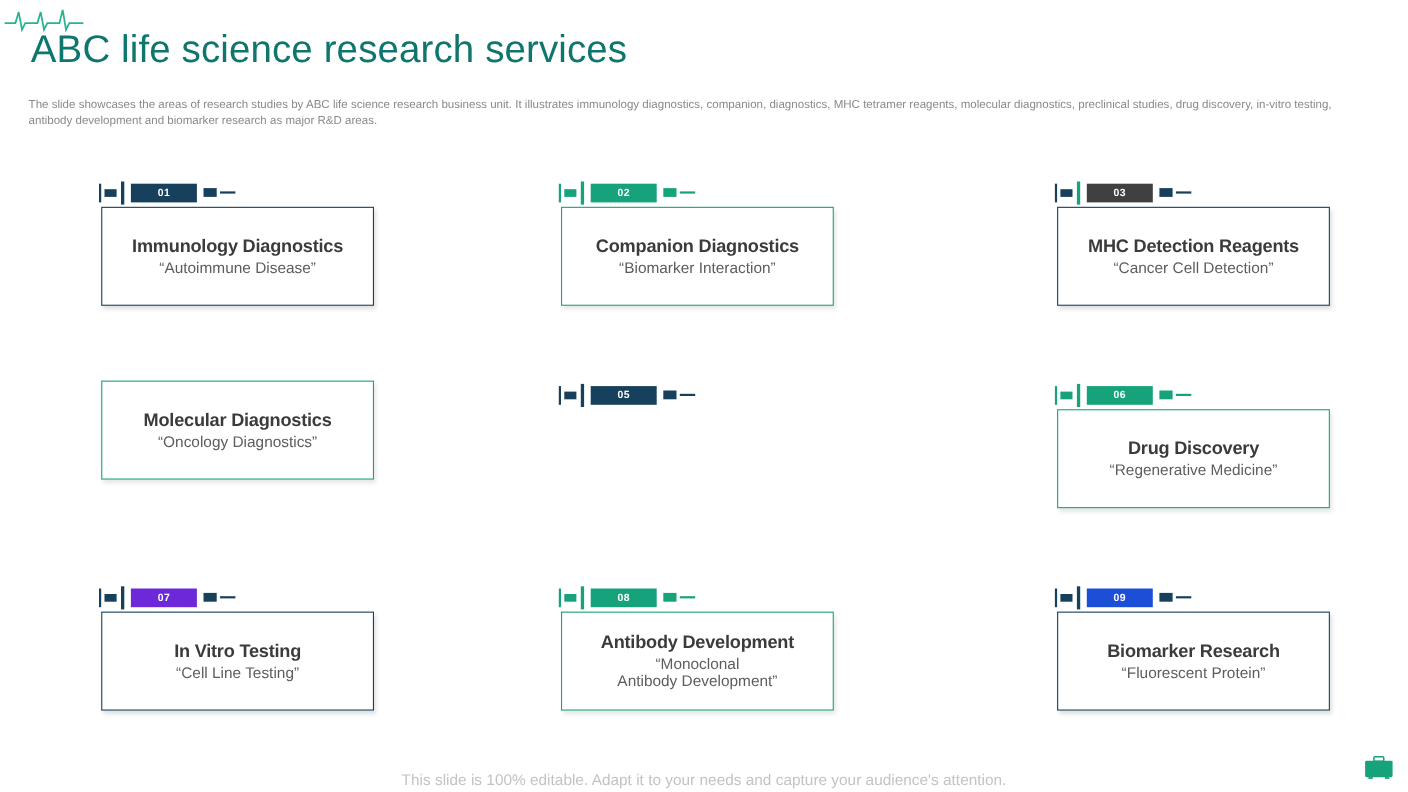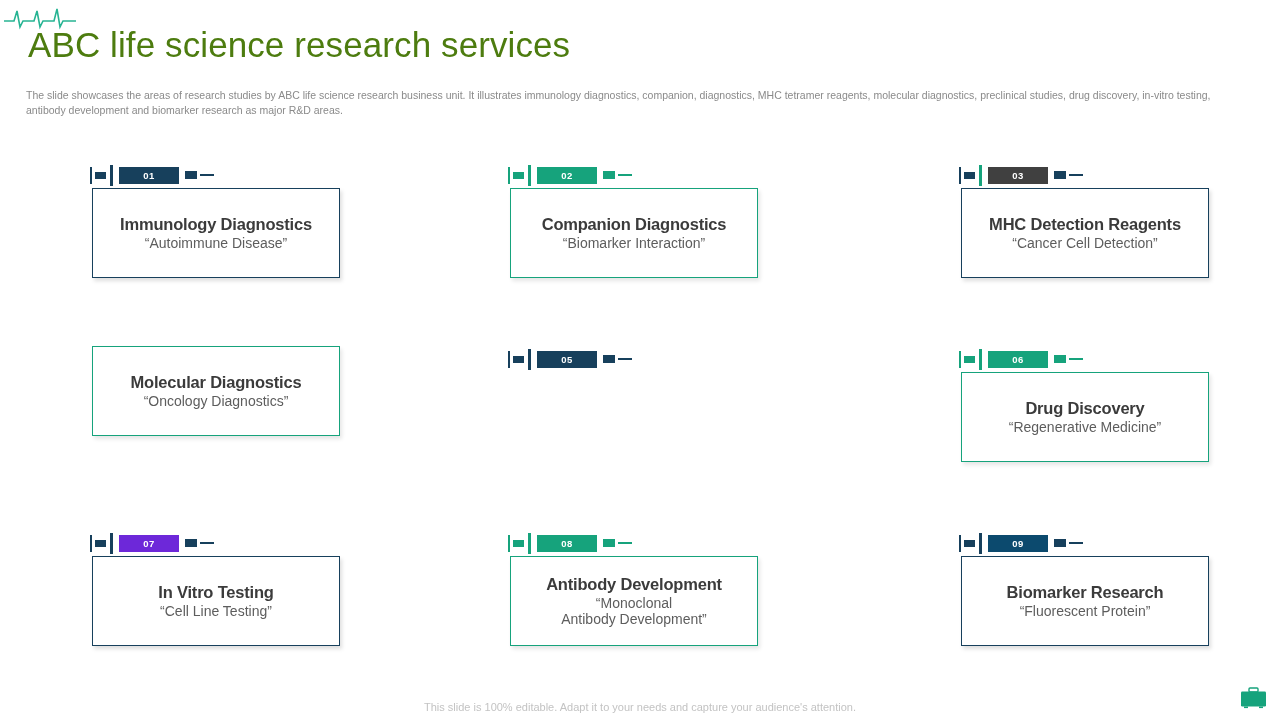--- a/index.html
+++ b/index.html
@@ -9,21 +9,21 @@
     font-family:"Liberation Sans", sans-serif;
     overflow:hidden;
     position:relative;
   }
   .slide{position:relative;width:1280px;height:720px;}
 
   
   .ecg-logo{position:absolute;left:4px;top:2px;width:72px;height:28px;}
   .page-title{
     position:absolute;left:28px;top:25px;
-    font-size:35px;font-weight:300;color:#4d7c0f;
+    font-size:35px;font-weight:300;color:#0f766e;
     letter-spacing:0.1px;white-space:nowrap;
   }
   .page-desc{
     position:absolute;left:26px;top:88px;width:1224px;
     font-size:10.5px;line-height:14.5px;color:#8a8a8a;
     font-weight:400;
   }
 
   
   .grid{position:absolute;left:0;top:162px;width:1280px;}
@@ -65,21 +65,21 @@
   }
   .card-sub{
     font-size:14px;font-weight:400;color:#5d5d5d;
     text-align:center;line-height:16px;margin-top:1px;
     white-space:pre-line;
   }
 
   
   .footer-note{
     position:absolute;left:0;top:701px;width:1280px;text-align:center;
-    font-size:11px;color:#c3c3c3;
+    font-size:14px;color:#c3c3c3;
   }
   .briefcase{position:absolute;left:1240px;top:687px;width:27px;height:22px;}
 </style>
 </head>
 <body>
 
 <div class="slide">
 
   <svg class="ecg-logo" viewBox="0 0 72 28">
     <path d="M0 19 L10 19 L13 9 L16 25 L19 19 L30 19 L33 9 L36 25 L39 19 L50 19 L53 7 L56 25 L59 19 L72 19" fill="none" stroke="#27b493" stroke-width="1.6"></path>
@@ -202,21 +202,21 @@
           <div class="card-sub">“Monoclonal
 Antibody Development”</div>
         </div>
       </div>
 
       <div class="card-wrap col2">
         <div class="badge-strip">
           <span class="tick-tall" style="background:#17405c"></span>
           <span class="dash-sm" style="background:#17405c"></span>
           <span class="tick-tall2" style="background:#17405c"></span>
-          <span class="num-badge" style="background:#0c4a6e">09</span>
+          <span class="num-badge" style="background:#1d4ed8">09</span>
           <span class="dash-sm2" style="background:#17405c"></span>
           <span class="dash-line" style="background:#17405c"></span>
         </div>
         <div class="card">
           <div class="card-title">Biomarker Research</div>
           <div class="card-sub">“Fluorescent Protein”</div>
         </div>
       </div>
     </div>
 

